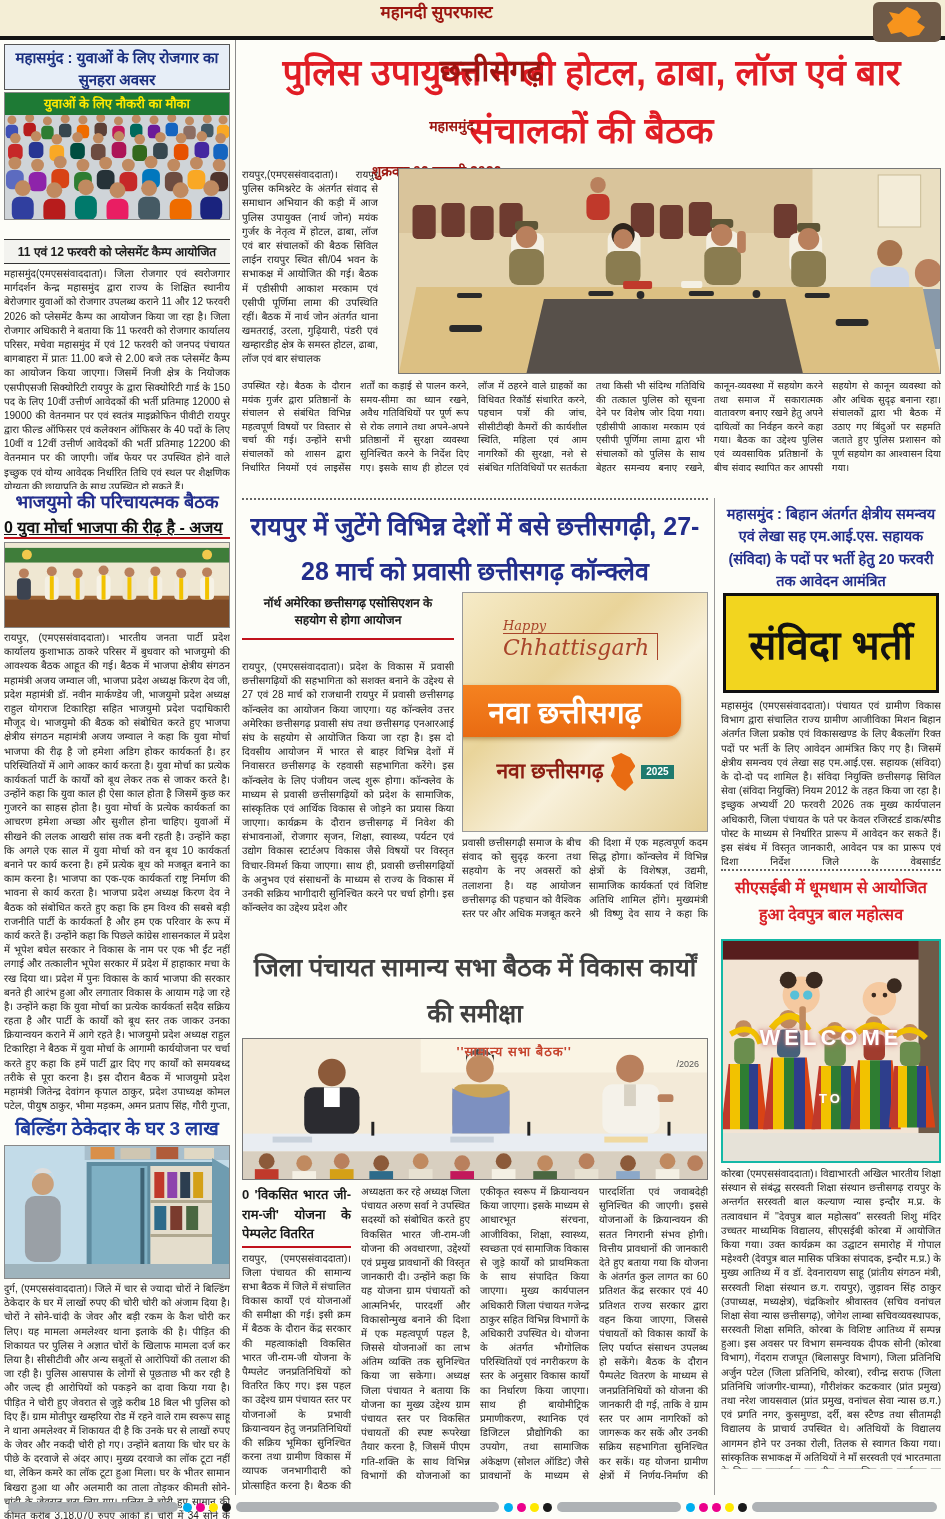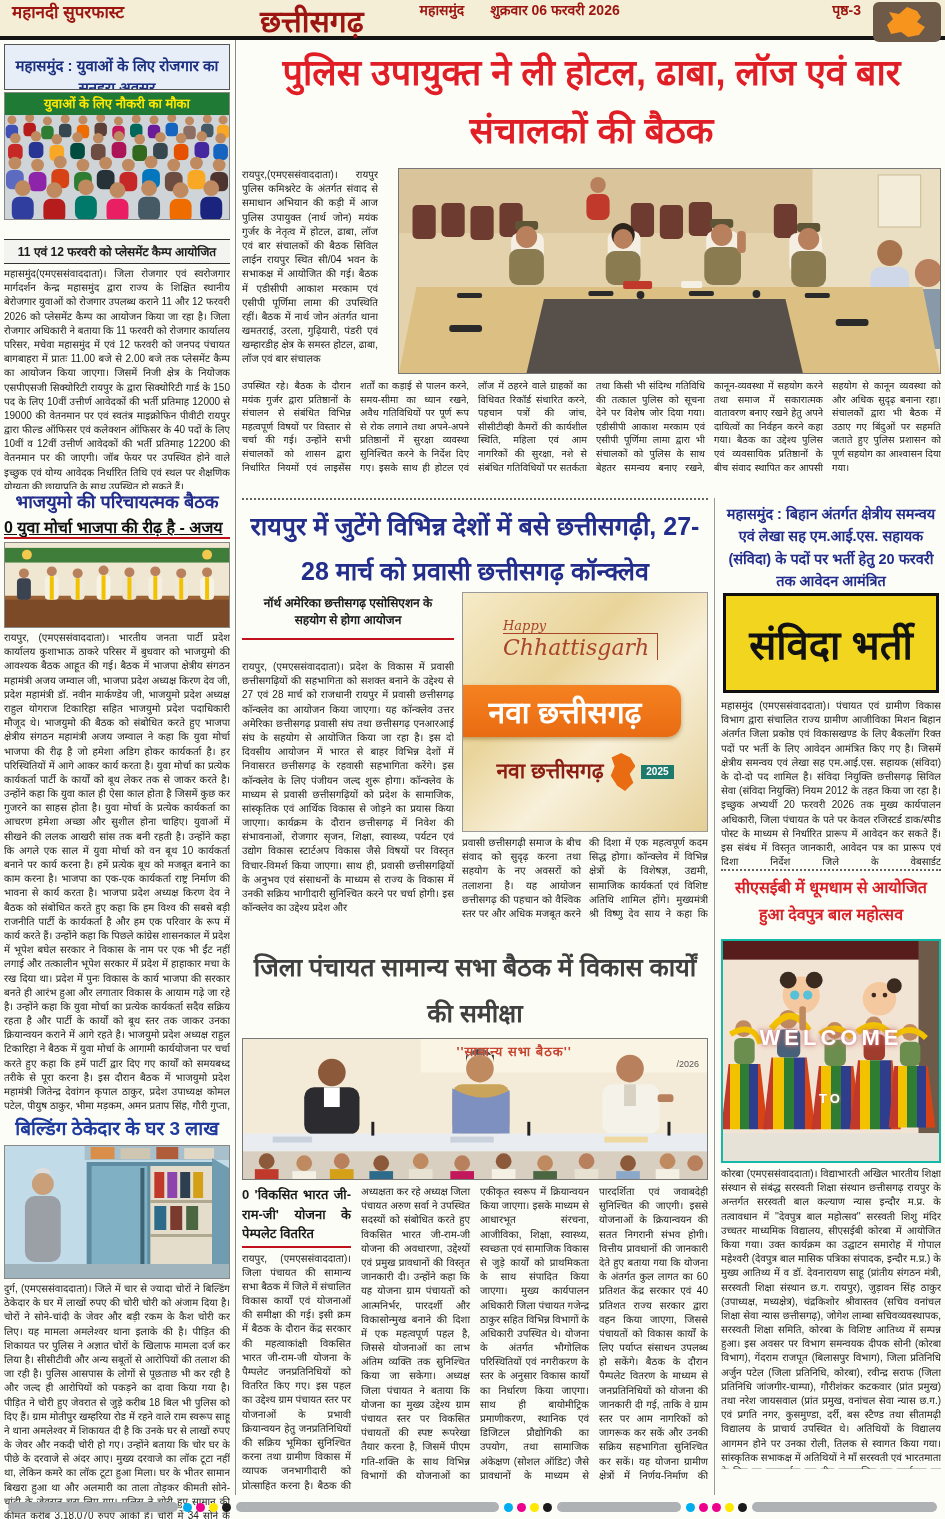--- a/index.html
+++ b/index.html
@@ -1,39 +1,39 @@
 <!DOCTYPE html>
 <html lang="hi"><head>
 <meta charset="utf-8">
 <style>
   *{margin:0;padding:0;box-sizing:border-box;}
   html,body{background:#e9e9e9;}
   .page{position:relative;width:945px;height:1519px;margin:0 auto;background:#fdfdf8;
         font-family:"Liberation Sans","DejaVu Sans",sans-serif;color:#1c1c1c;overflow:hidden;}
   
-  .masthead{position:relative;height:36px;background:#f4eed6;display:flex;
-            gap:26px;padding:0 84px 0 12px;color:#9c1510;}
+  .masthead{position:relative;height:36px;background:#f4eed6;display:flex;align-items:center;
+            gap:26px;padding:0 84px 0 12px;color:#9c1510;flex-direction:column;}
   .mh-edition{font-size:17px;font-weight:800;}
   .mh-paper{font-size:30px;font-weight:800;margin-left:110px;}
   .mh-city{font-size:14px;font-weight:800;margin-left:30px;}
   .mh-date{font-size:14px;font-weight:800;}
   .mh-page{font-size:14px;font-weight:800;margin-left:auto;}
   .mh-map{position:absolute;right:4px;top:2px;width:68px;height:40px;background:#6e5a48;
           border-radius:6px;display:flex;align-items:center;justify-content:center;z-index:5;}
   .top-rule{height:4px;background:#141414;}
   
   .content{display:flex;height:1455px;}
   .col-left{width:236px;padding:4px 5px 0 4px;border-right:1px solid #8a8a8a;}
   .col-main{flex:1;padding:0 4px 0 6px;}
   .body-text{font-size:10px;line-height:1.42;text-align:justify;color:#1b1b1b;overflow:hidden;}
   .photo{position:relative;overflow:hidden;}
   .photo svg{display:block;width:100%;height:100%;}
   
   .a1-head{font-size:15px;font-weight:800;color:#1a2f80;background:#e7eef7;border:1px solid #555;
-           text-align:center;line-height:1.45;padding:10px 1px;height:46px;overflow:hidden;}
+           text-align:center;line-height:1.45;padding:2px 1px;height:46px;overflow:hidden;}
   .crowd{height:128px;border:1px solid #888;margin-top:2px;}
   .crowd-caption{position:absolute;top:0;left:0;right:0;height:22px;background:#1e7a35;color:#ffe800;
                  font-weight:800;font-size:13px;text-align:center;line-height:22px;z-index:2;}
   .a1-sub{font-size:12px;font-weight:800;text-align:center;border-top:1.5px solid #333;
           border-bottom:1.5px solid #333;background:#f3f3ef;padding:3px 0;margin-top:19px;height:25px;overflow:hidden;}
   .a1-body{height:222px;margin-top:3px;}
   .a2-head{font-size:18px;font-weight:800;color:#232e8c;text-align:center;height:27px;overflow:hidden;}
   .a2-sub{font-size:16px;font-weight:800;color:#111;border-bottom:2.5px solid #c1121c;
           padding-bottom:12px;height:23px;overflow:hidden;text-decoration:underline;}
   .bjym-photo{height:86px;border:1px solid #888;margin-top:3px;}

